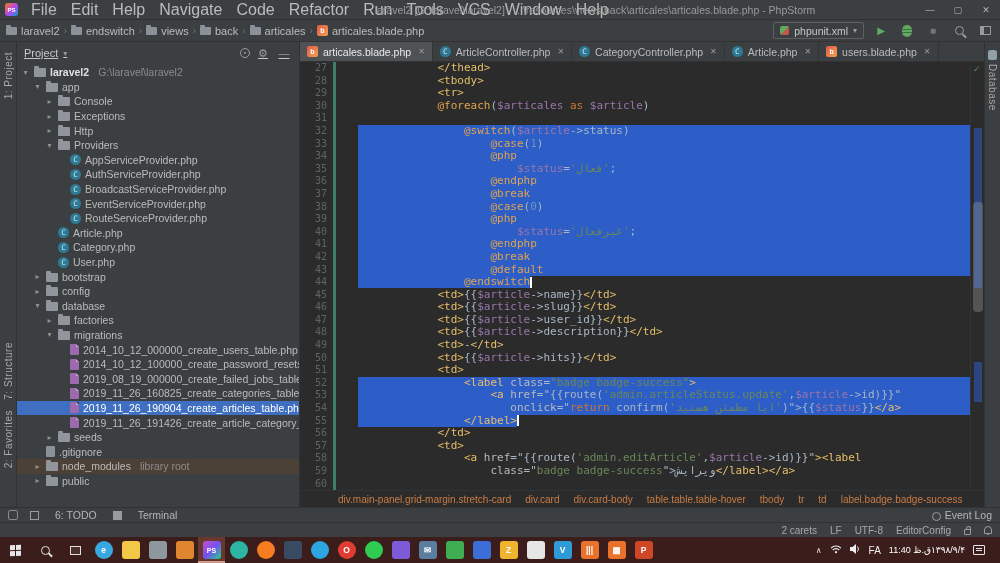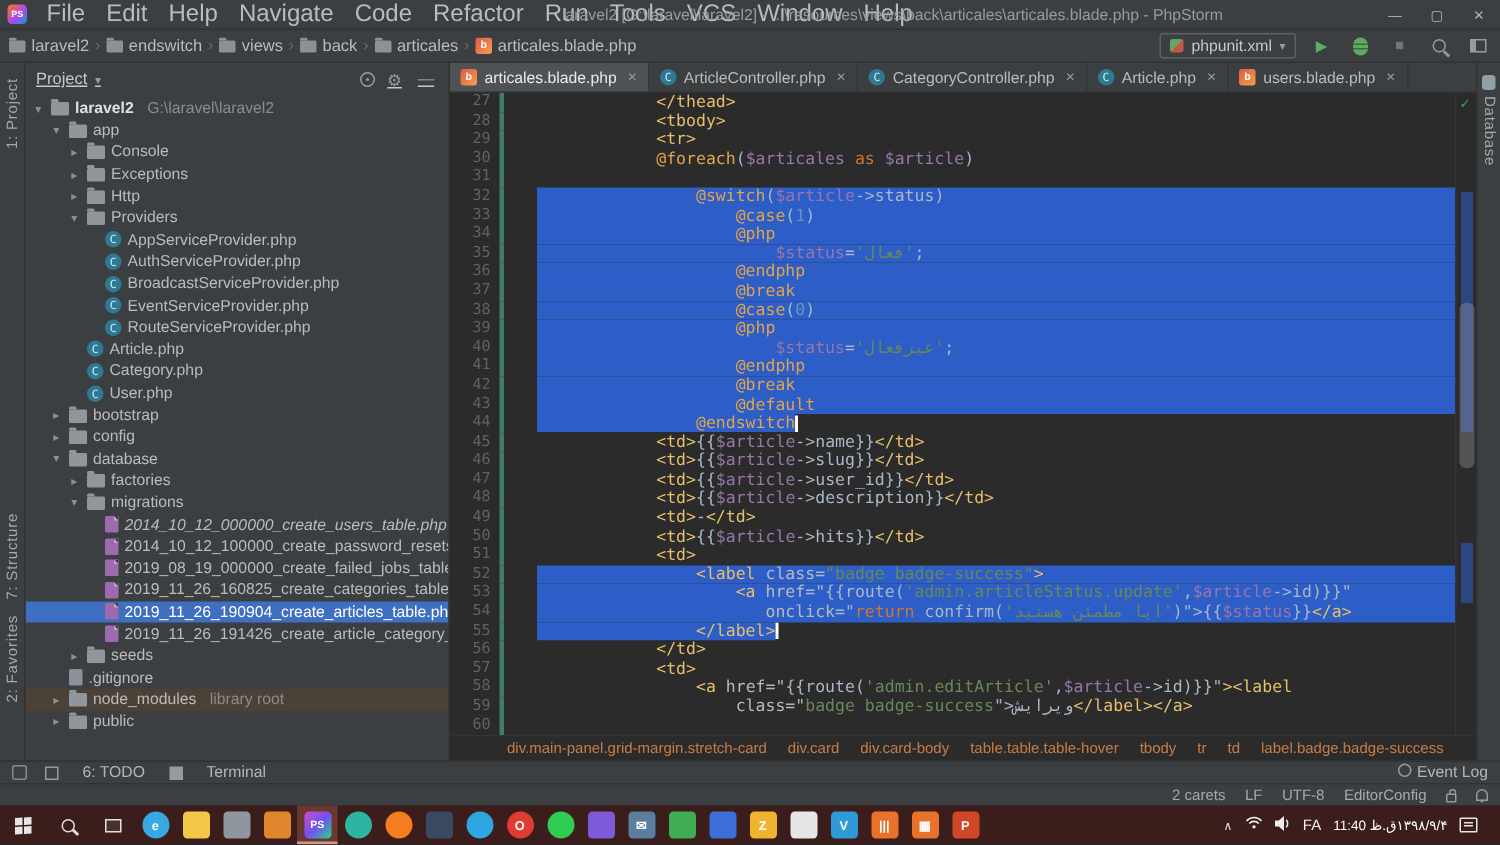--- a/index.html
+++ b/index.html
@@ -102,21 +102,21 @@
 
 .crumbbar{position:absolute;left:300px;right:16px;bottom:56px;height:17px;background:#2b2b2b;border-top:1px solid #313335;display:flex;align-items:center;gap:14px;padding-left:38px;overflow:hidden;white-space:nowrap;}
 .bc-item{color:#c87c44;font-size:10px;}
 
 
 .toolbar-b{position:absolute;left:0;right:0;bottom:41px;height:15px;background:#3c3f41;border-top:1px solid #323232;display:flex;align-items:center;gap:6px;padding:0 8px;font-size:10.5px;color:#b5b5b5;}
 .tw-item{display:flex;align-items:center;gap:16px;margin-right:10px;}
 .tw-ic{width:9px;height:9px;border:1px solid #9a9a9a;}
 .tw-ic.term{border:none;background:#9a9a9a;}
 .tw-switch{width:10px;height:10px;border:1px solid #8a8a8a;border-radius:2px;margin-right:6px;}
-.tw-right{margin-left:auto;display:flex;align-items:flex-start;gap:4px;padding-left:12px;}
+.tw-right{margin-left:auto;display:flex;align-items:flex-end;gap:4px;padding-left:12px;}
 .ev-ic{width:9px;height:9px;border:1px solid #9a9a9a;border-radius:50%;}
 
 
 .statusbar{position:absolute;left:0;right:0;bottom:26px;height:15px;background:#3c3f41;border-top:1px solid #323232;display:flex;align-items:center;font-size:10px;color:#a8a8a8;padding:0 8px;}
 .st-right{margin-left:auto;display:flex;align-items:center;gap:13px;}
 .status-item{white-space:nowrap;}
 .st-lock{width:7px;height:6px;border:1px solid #9a9a9a;border-radius:1px;position:relative;margin-top:3px;}
 .st-lock::before{content:"";position:absolute;top:-4px;left:1px;width:3px;height:3px;border:1px solid #9a9a9a;border-bottom:none;border-radius:3px 3px 0 0;}
 .st-bell{width:8px;height:8px;border:1px solid #9a9a9a;border-radius:50% 50% 0 0;position:relative;}
 .st-bell::after{content:"";position:absolute;bottom:-2px;left:2px;width:2px;height:2px;background:#9a9a9a;border-radius:50%;}
@@ -333,21 +333,21 @@
         <div class="tree-row" style="padding-left: 28px;">
           <span class="tree-arrow">▸</span>
           <span class="tico ic-folder"></span>
           <span class="tree-label">factories</span>
         </div>
         <div class="tree-row" style="padding-left: 28px;">
           <span class="tree-arrow">▾</span>
           <span class="tico ic-folder"></span>
           <span class="tree-label">migrations</span>
         </div>
-        <div class="tree-row" style="padding-left: 40px; font-style: italic;">
+        <div class="tree-row" style="padding-left: 40px;">
           <span class="tree-arrow"></span>
           <span class="tico ic-phpfile"></span>
           <span class="tree-label">2014_10_12_000000_create_users_table.php</span>
         </div>
         <div class="tree-row" style="padding-left: 40px;">
           <span class="tree-arrow"></span>
           <span class="tico ic-phpfile"></span>
           <span class="tree-label">2014_10_12_100000_create_password_resets_table.php</span>
         </div>
         <div class="tree-row" style="padding-left: 40px;">

